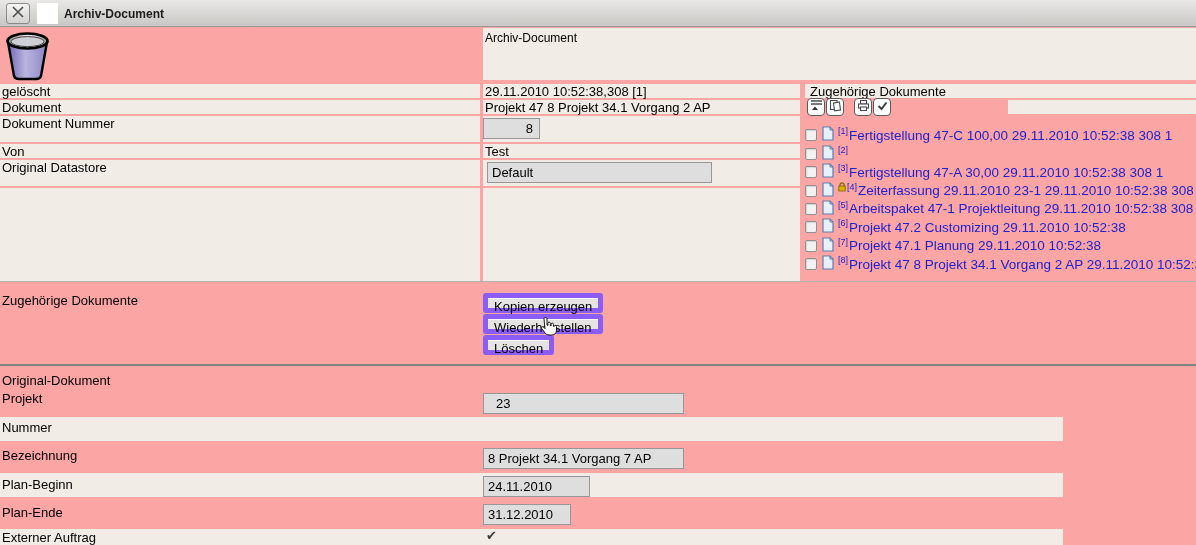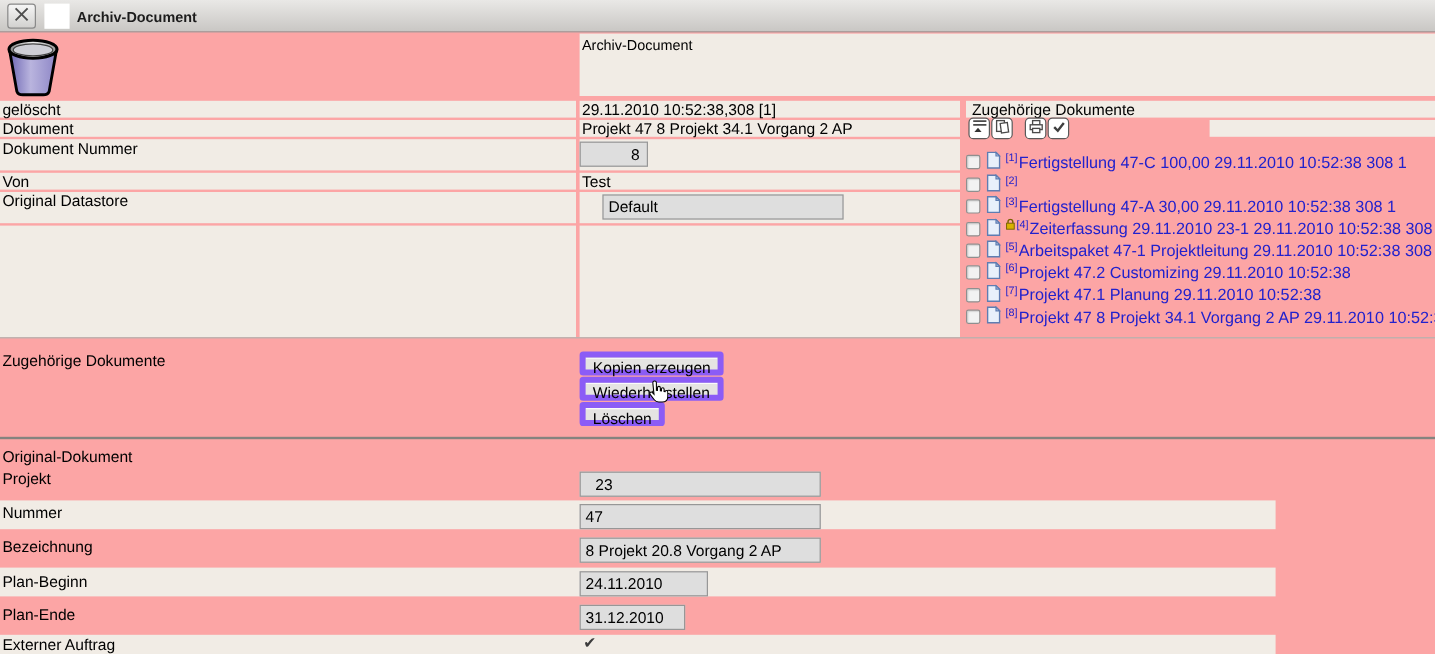--- a/index.html
+++ b/index.html
@@ -99,21 +99,21 @@
   <div class="lbl" style="left:2px;top:101px;">Dokument</div>
   <div class="val" style="left:485px;top:101px;">Projekt 47 8 Projekt 34.1 Vorgang 2 AP</div>
 
   <div class="lbl" style="left:2px;top:117px;">Dokument Nummer</div>
   <div class="tbox num" style="left:483px;top:118px;width:57px;">8</div>
 
   <div class="lbl" style="left:2px;top:145px;">Von</div>
   <div class="val" style="left:485px;top:145px;">Test</div>
 
   <div class="lbl" style="left:2px;top:161px;">Original Datastore</div>
-  <div class="tbox" style="left:502px;top:162px;width:201px;">Default</div>
+  <div class="tbox" style="left:487px;top:162px;width:225px;">Default</div>
 
   <div class="lbl" style="left:810px;top:85px;">Zugehörige Dokumente</div>
 
   <button class="toolbtn" style="left:807px;top:98px;">
     <span>
       <svg width="13" height="13" viewBox="0 0 13 13">
         <path d="M1 2h11M1 5h11" stroke="#4a4a4a" stroke-width="1.4" fill="none"></path>
         <path d="M2 11 L5 7.5 L8 11 Z" fill="#333"></path>
       </svg>
     </span>
@@ -237,24 +237,23 @@
 
   <div class="divider2"></div>
 
   <div class="lbl" style="left:2px;top:374px;">Original-Dokument</div>
 
   <div class="lbl" style="left:2px;top:392px;">Projekt</div>
   <div class="tbox" style="left:483px;top:393px;width:201px;padding-left:12px;">23</div>
 
   <div class="beige" style="left:0;top:417px;width:1063px;height:24px;"></div>
   <div class="lbl" style="left:2px;top:421px;">Nummer</div>
-  <div class="tbox" style="left:483px;top:420px;width:201px;">47</div>
 
   <div class="lbl" style="left:2px;top:449px;">Bezeichnung</div>
-  <div class="tbox" style="left:483px;top:448px;width:201px;">8 Projekt 20.8 Vorgang 2 AP</div>
+  <div class="tbox" style="left:483px;top:448px;width:201px;">8 Projekt 34.1 Vorgang 7 AP</div>
 
   <div class="beige" style="left:0;top:473px;width:1063px;height:24px;"></div>
   <div class="lbl" style="left:2px;top:478px;">Plan-Beginn</div>
   <div class="tbox" style="left:483px;top:476px;width:107px;">24.11.2010</div>
 
   <div class="lbl" style="left:2px;top:506px;">Plan-Ende</div>
   <div class="tbox" style="left:483px;top:504px;width:88px;">31.12.2010</div>
 
   <div class="beige" style="left:0;top:529px;width:1063px;height:16px;"></div>
   <div class="lbl" style="left:2px;top:531px;">Externer Auftrag</div>

